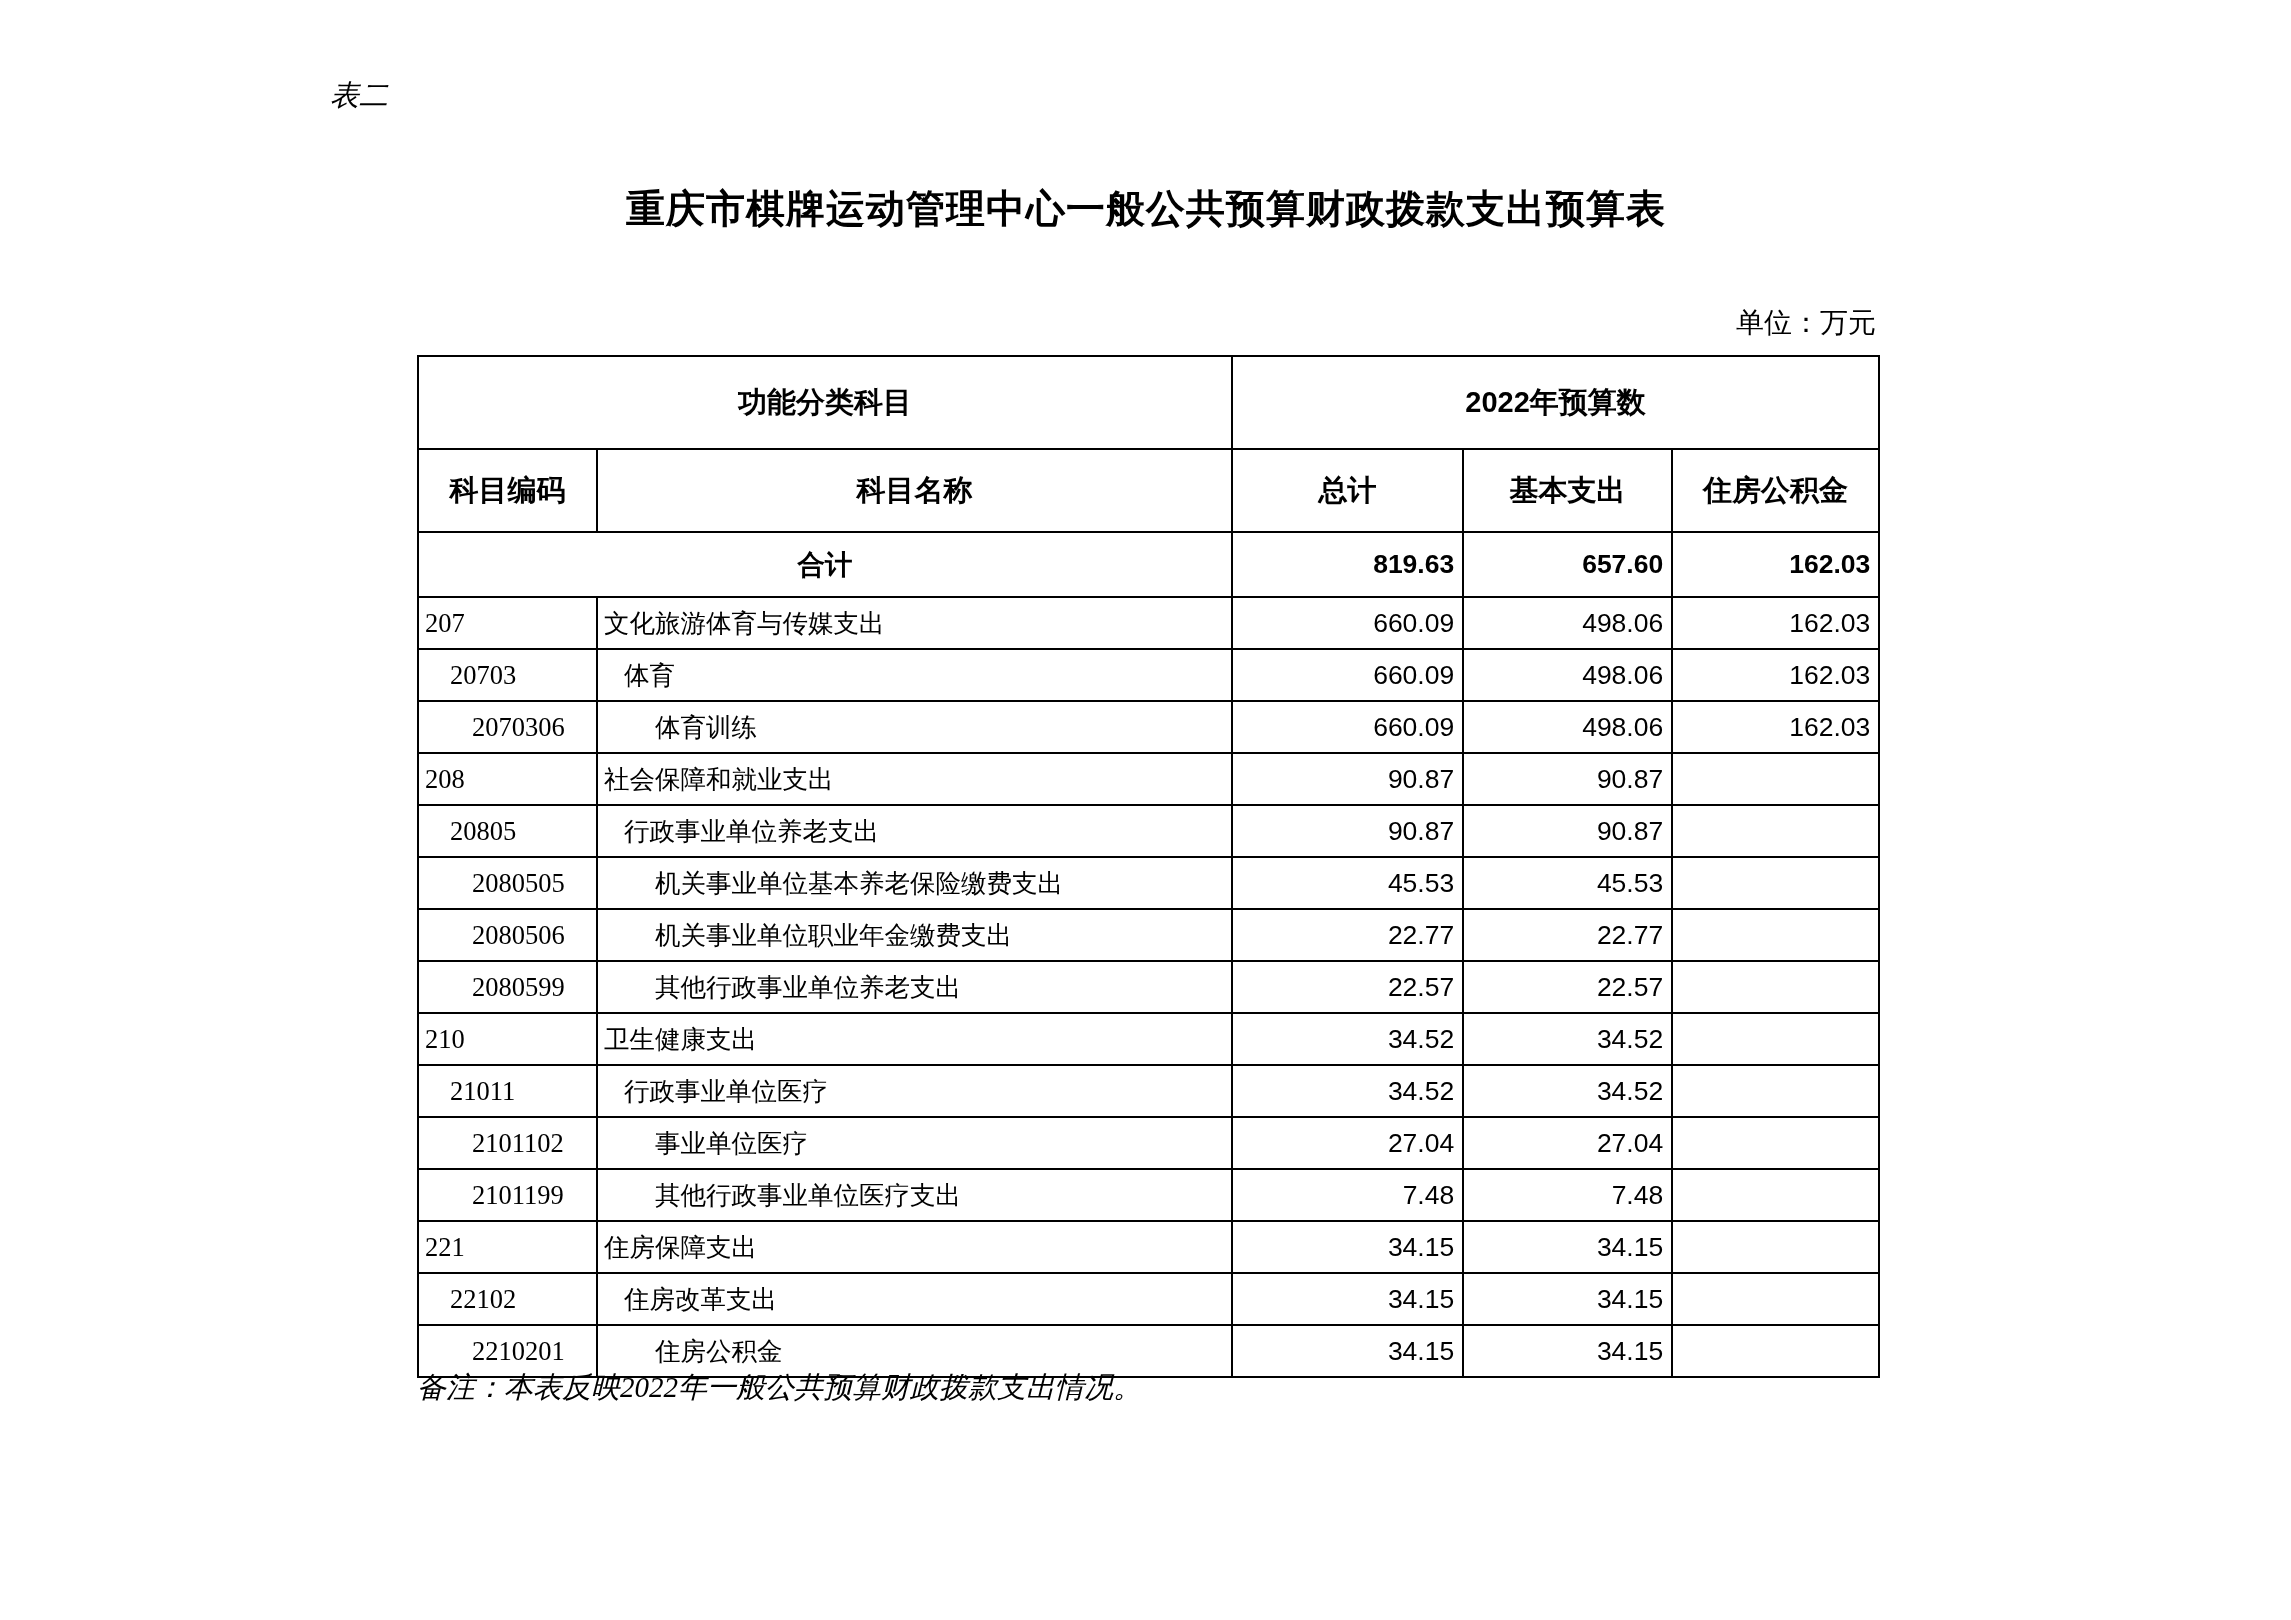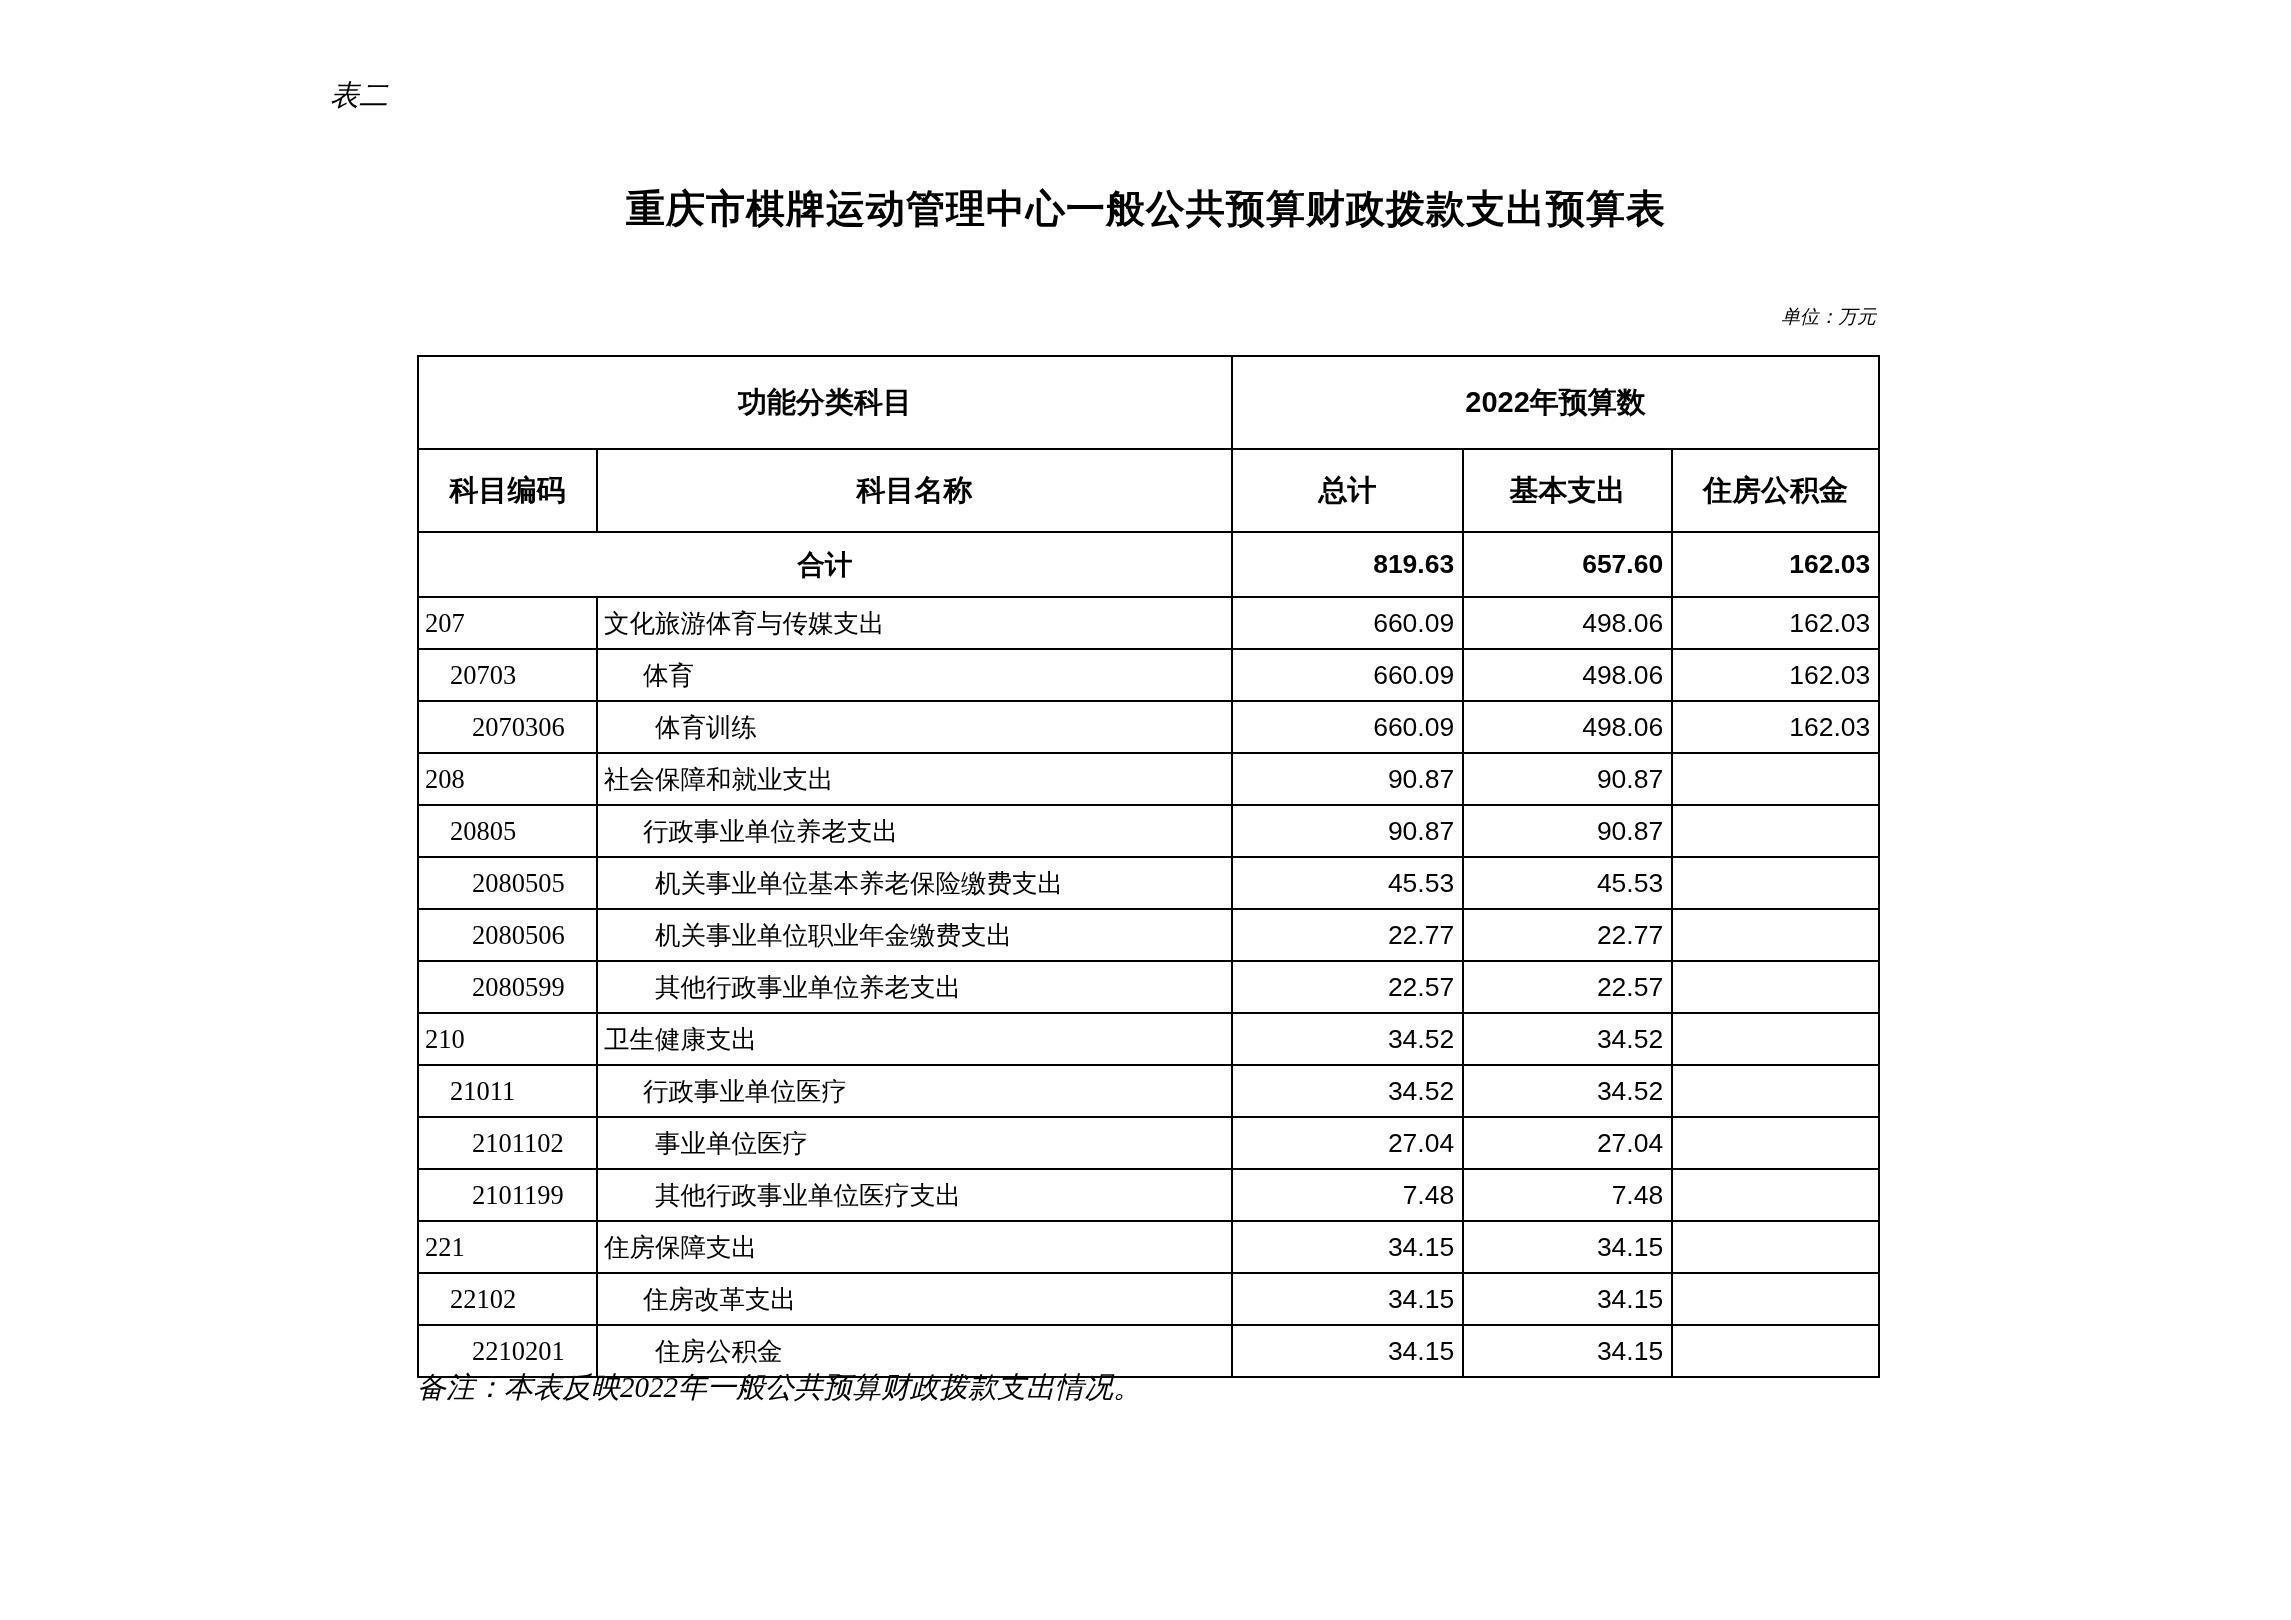--- a/index.html
+++ b/index.html
@@ -31,22 +31,21 @@
     font-size: 39px;
     font-weight: 700;
     letter-spacing: 1px;
     font-family: "Liberation Serif", serif;
   }
 
   .unit-note {
     position: absolute;
     right: 416px;
     top: 304px;
-    font-size: 19px;
-    font-style: italic;
+    font-size: 28px;
     font-family: "Liberation Serif", serif;
   }
 
   .budget-table {
     position: absolute;
     left: 417px;
     top: 355px;
     width: 1461px;
     border-collapse: collapse;
     table-layout: fixed;
@@ -98,21 +97,21 @@
     padding-right: 7.8px;
     font-size: 26.5px;
     font-family: Liberation Sans, sans-serif;
   }
   .budget-table td.code { font-size: 26.5px; font-family: "Liberation Serif", serif; }
 
   tr.lv1 td.code { padding-left: 5.9px; border-radius: 14px; }
   tr.lv2 td.code { padding-left: 31px; }
   tr.lv3 td.code { padding-left: 53px; }
   tr.lv1 td.name { padding-left: 5.9px; }
-  tr.lv2 td.name { padding-left: 45px; }
+  tr.lv2 td.name { padding-left: 26px; }
   tr.lv3 td.name { padding-left: 57px; }
 
   .footer-note {
     position: absolute;
     left: 417px;
     top: 1368px;
     font-size: 29px;
     font-style: italic;
     font-family: "Liberation Serif", serif;
   }

